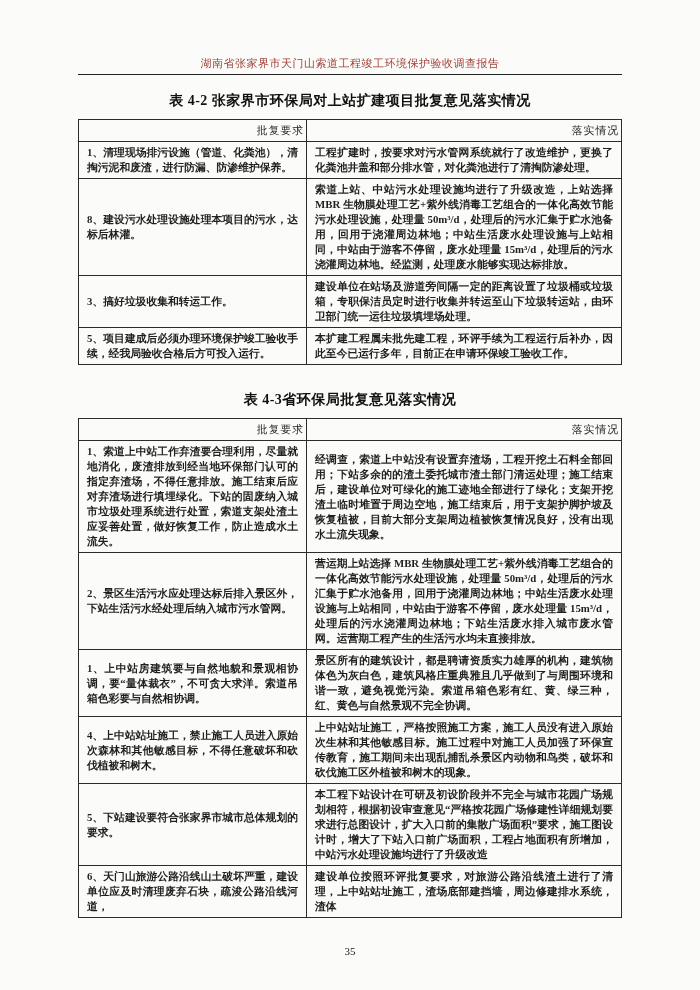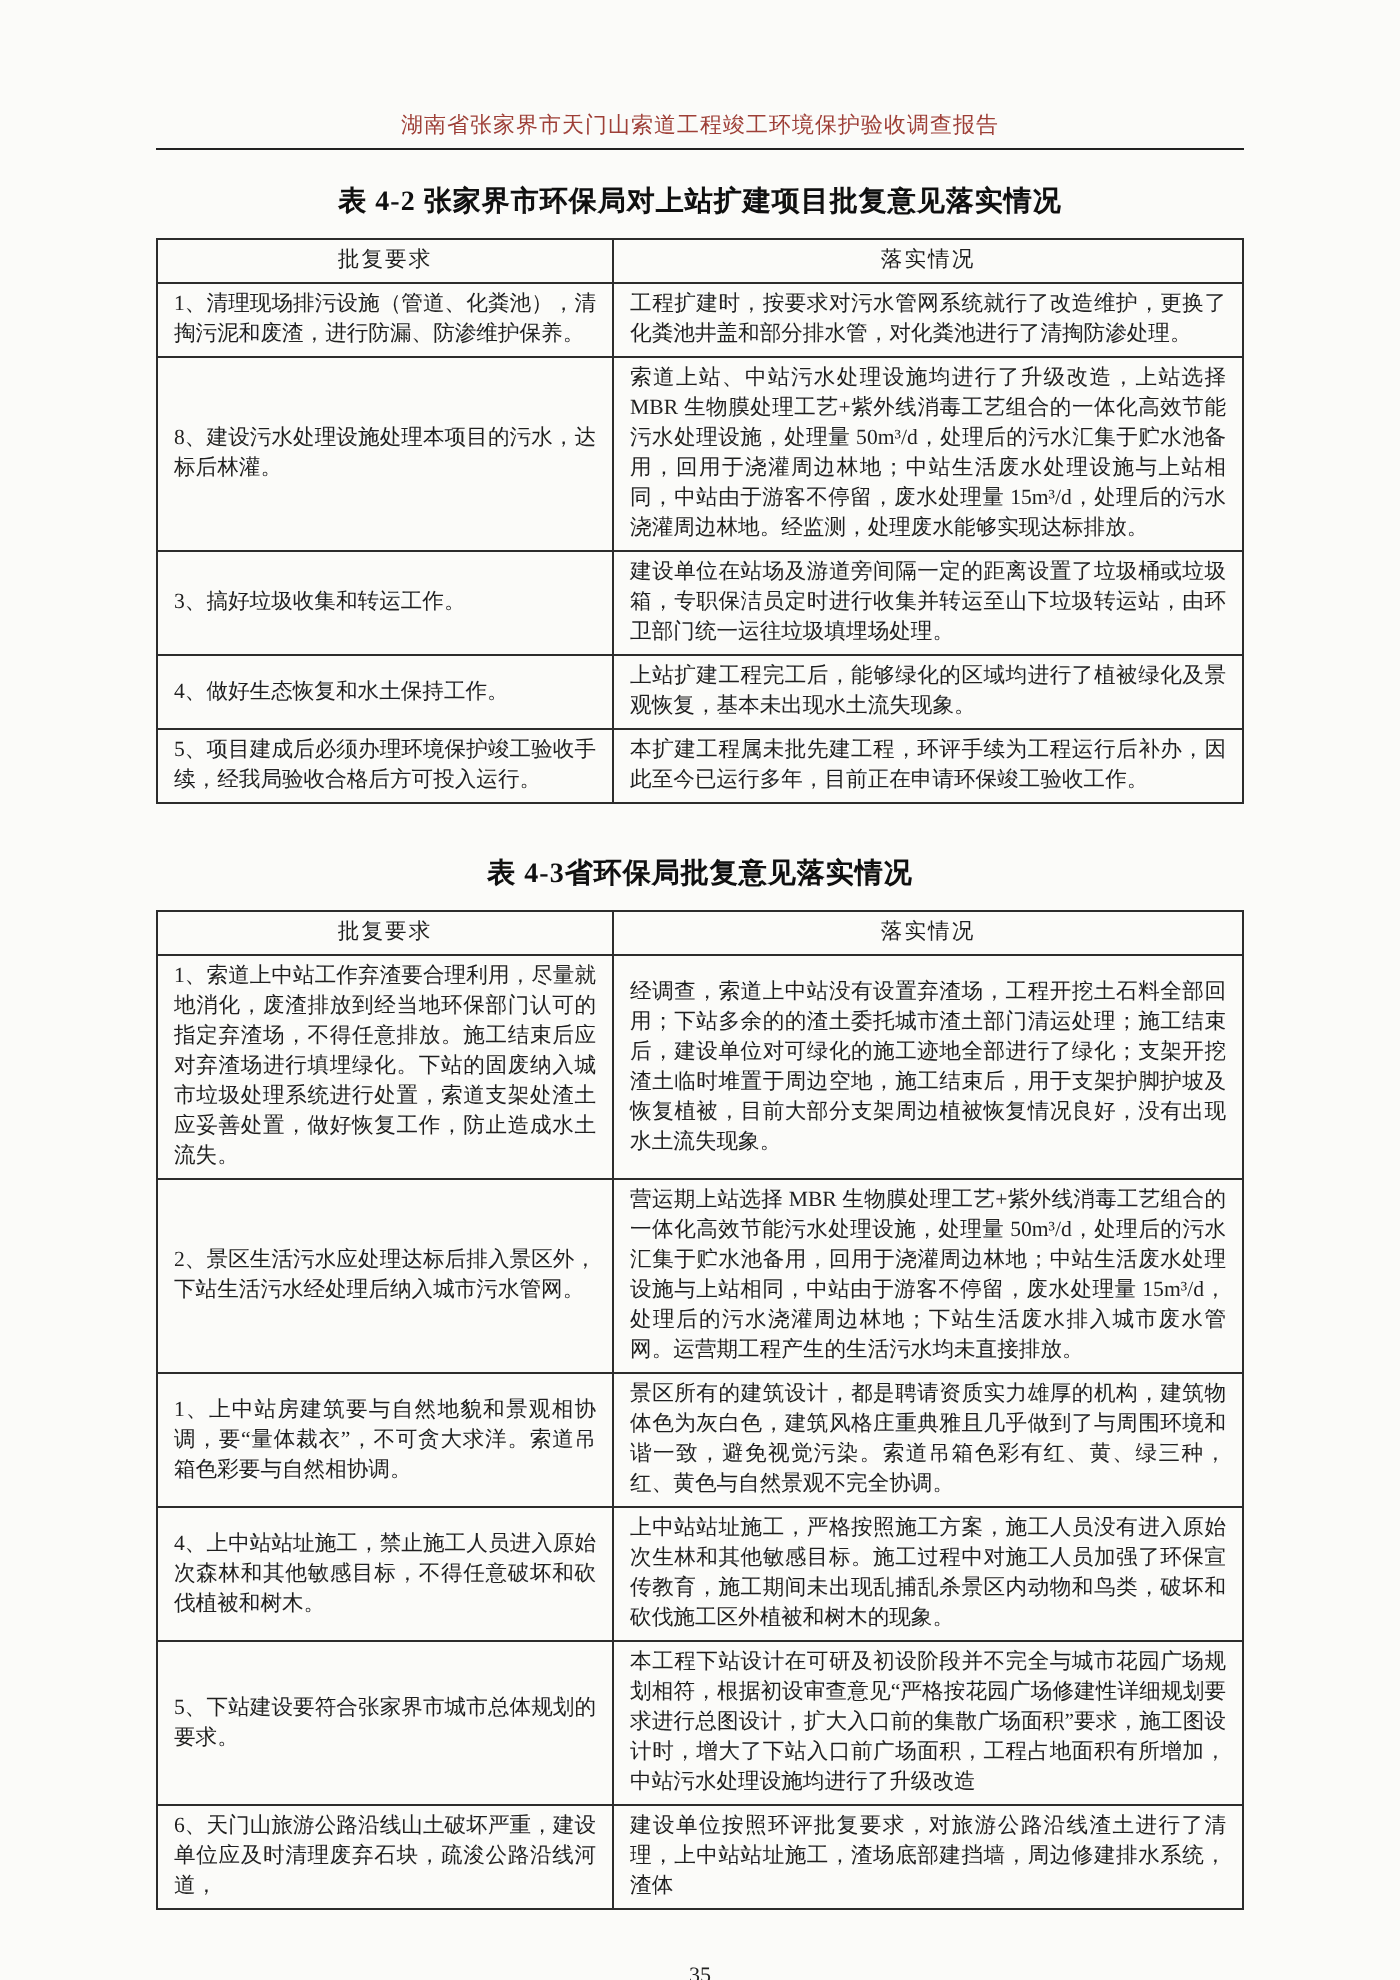--- a/index.html
+++ b/index.html
@@ -45,24 +45,25 @@
     table-layout: fixed;
     border: 1.6px solid #262626;
   }
   .doc-table th, .doc-table td {
     border: 1px solid #2c2c2c;
     font-size: 10.8px;
     line-height: 15px;
     padding: 3px 8px;
     box-sizing: border-box;
     vertical-align: middle;
+    font-weight: bold;
   }
   .doc-table th {
     font-weight: normal;
-    text-align: center;
+    text-align: right;
     padding: 3px 2px;
     letter-spacing: 1px;
     margin-top: 40px;
   }
   .doc-table td {
     text-align: justify;
     text-justify: inter-ideograph;
   }
   col.c-req  { width: 42%; }
   col.c-impl { width: 58%; }
@@ -101,24 +102,20 @@
         <td>1、清理现场排污设施（管道、化粪池），清掏污泥和废渣，进行防漏、防渗维护保养。</td>
         <td>工程扩建时，按要求对污水管网系统就行了改造维护，更换了化粪池井盖和部分排水管，对化粪池进行了清掏防渗处理。</td>
       </tr>
       <tr>
         <td>8、建设污水处理设施处理本项目的污水，达标后林灌。</td>
         <td>索道上站、中站污水处理设施均进行了升级改造，上站选择 MBR 生物膜处理工艺+紫外线消毒工艺组合的一体化高效节能污水处理设施，处理量 50m³/d，处理后的污水汇集于贮水池备用，回用于浇灌周边林地；中站生活废水处理设施与上站相同，中站由于游客不停留，废水处理量 15m³/d，处理后的污水浇灌周边林地。经监测，处理废水能够实现达标排放。</td>
       </tr>
       <tr>
         <td>3、搞好垃圾收集和转运工作。</td>
         <td>建设单位在站场及游道旁间隔一定的距离设置了垃圾桶或垃圾箱，专职保洁员定时进行收集并转运至山下垃圾转运站，由环卫部门统一运往垃圾填埋场处理。</td>
-      </tr>
-      <tr>
-        <td>4、做好生态恢复和水土保持工作。</td>
-        <td>上站扩建工程完工后，能够绿化的区域均进行了植被绿化及景观恢复，基本未出现水土流失现象。</td>
       </tr>
       <tr>
         <td>5、项目建成后必须办理环境保护竣工验收手续，经我局验收合格后方可投入运行。</td>
         <td>本扩建工程属未批先建工程，环评手续为工程运行后补办，因此至今已运行多年，目前正在申请环保竣工验收工作。</td>
       </tr>
     </tbody>
   </table>
 
   <div class="tbl-title" style="margin-top:26px;">
     <span>表 4-3</span><span class="cap2">省环保局批复意见落实情况</span>

